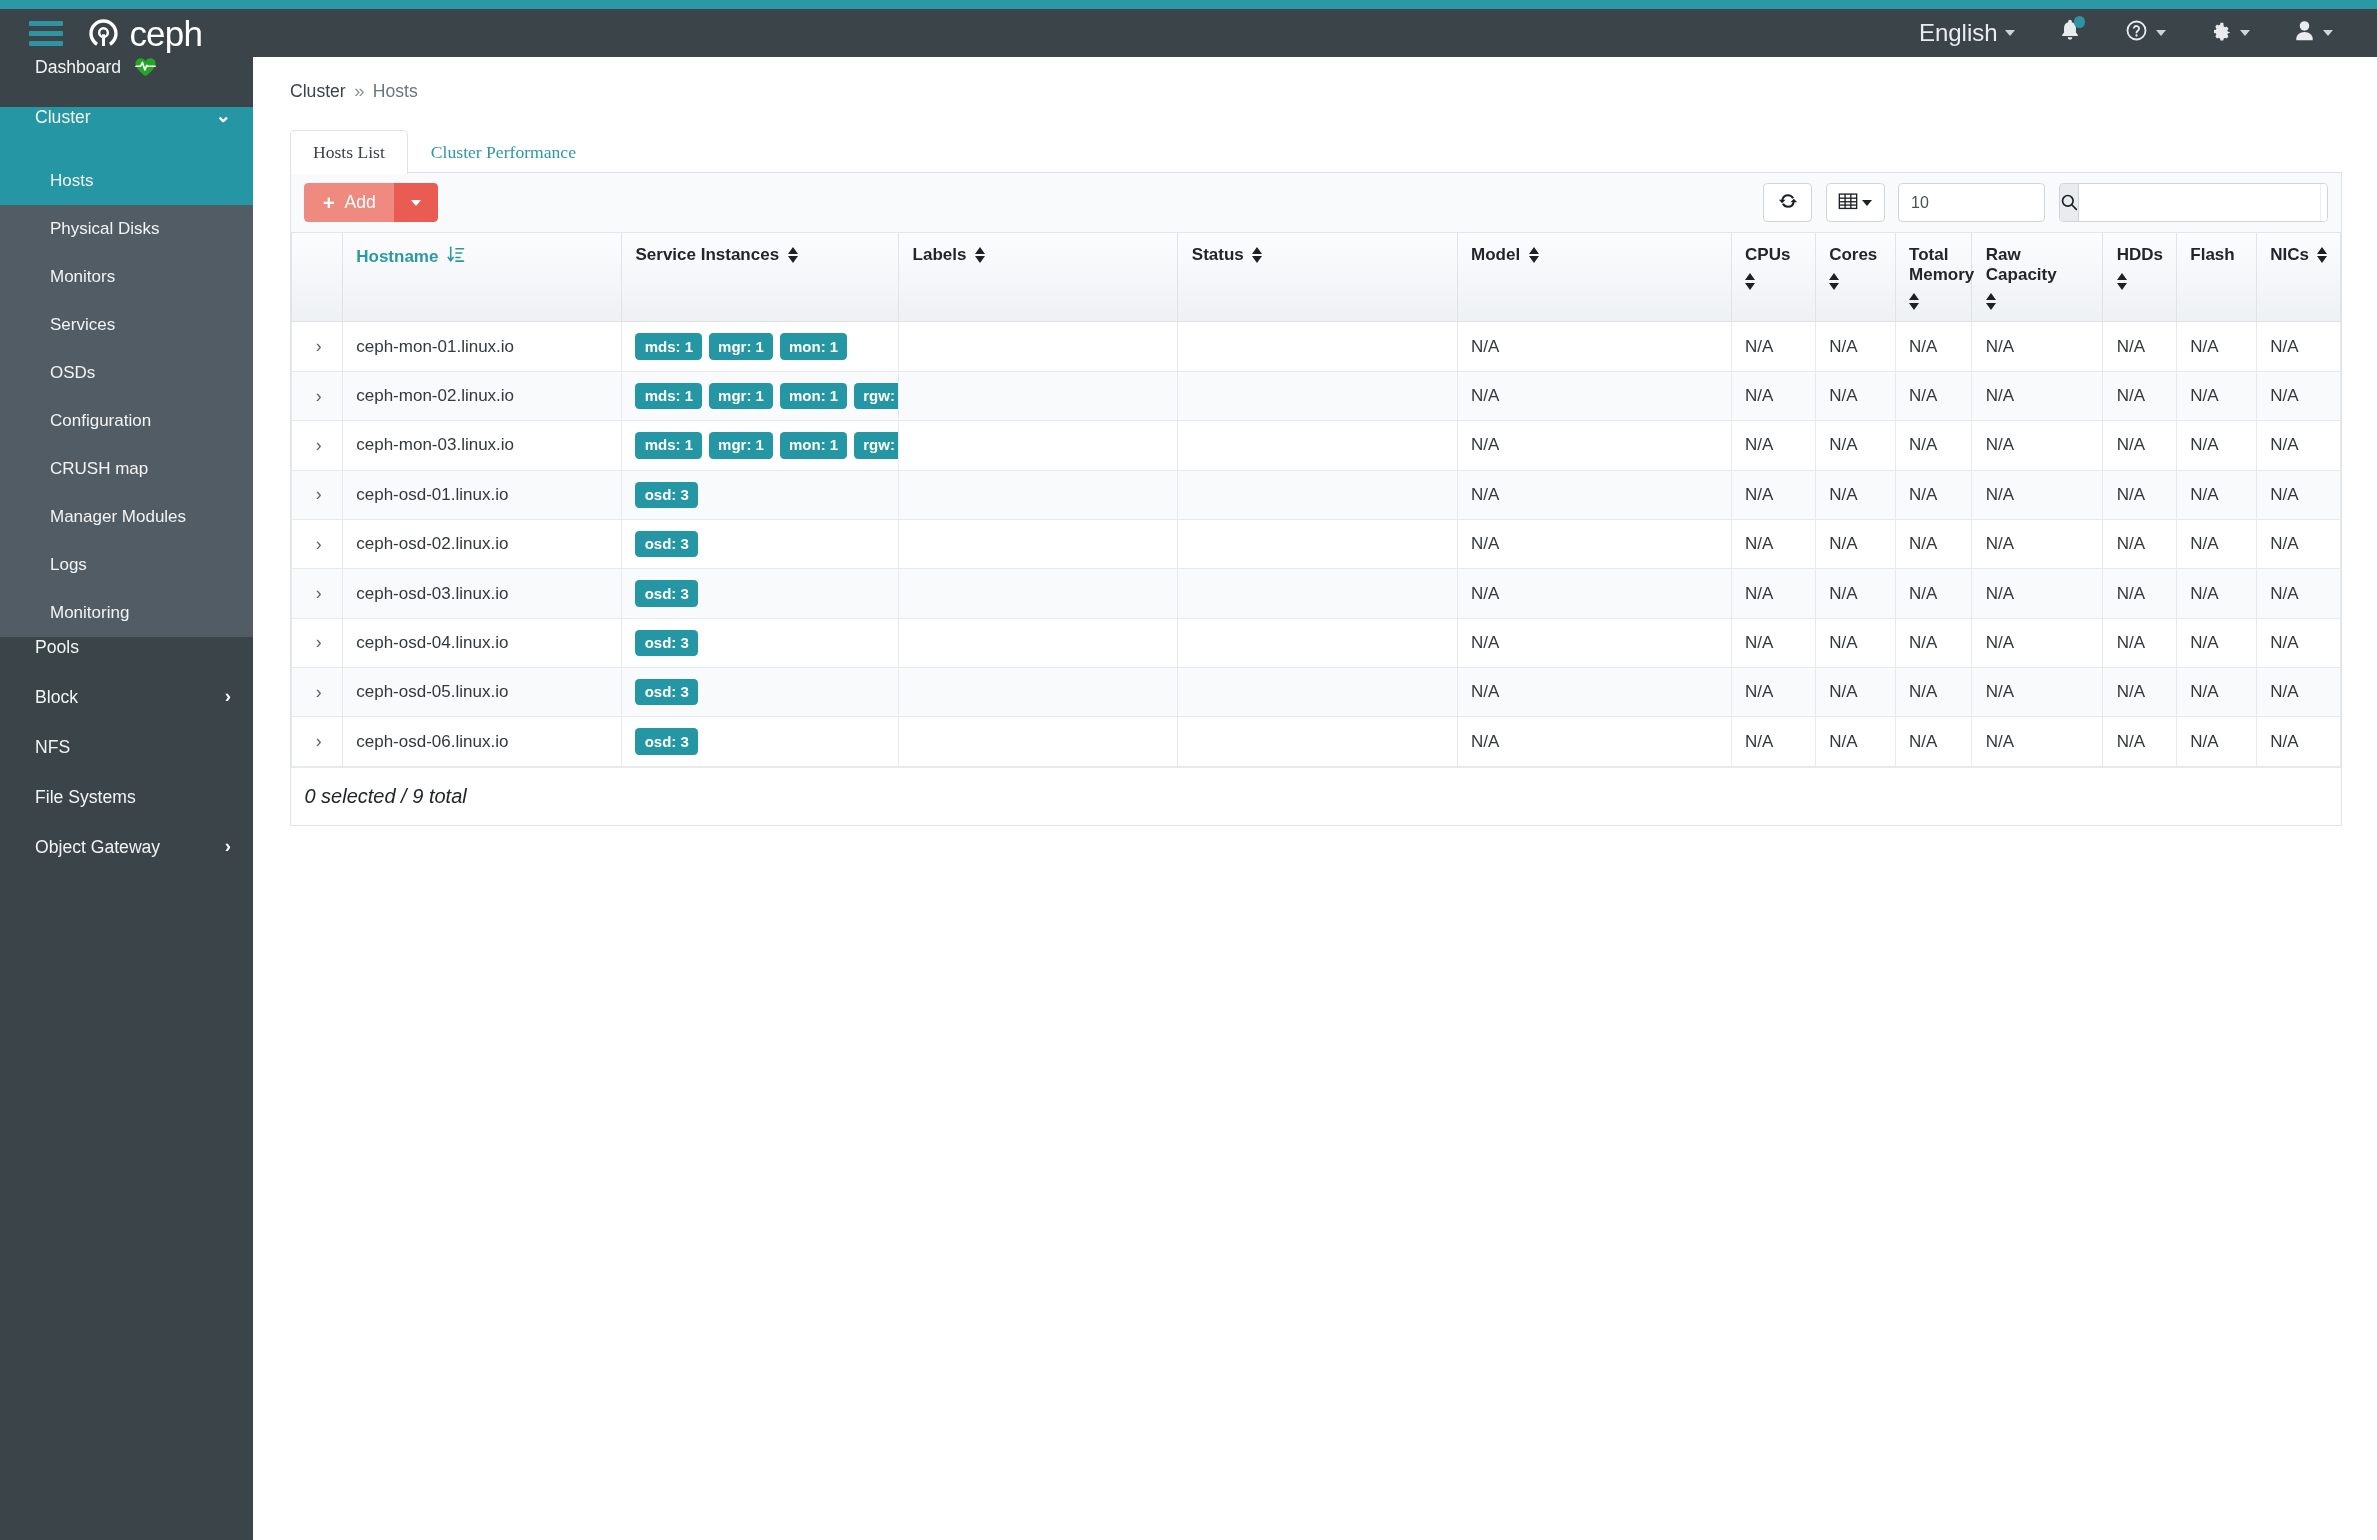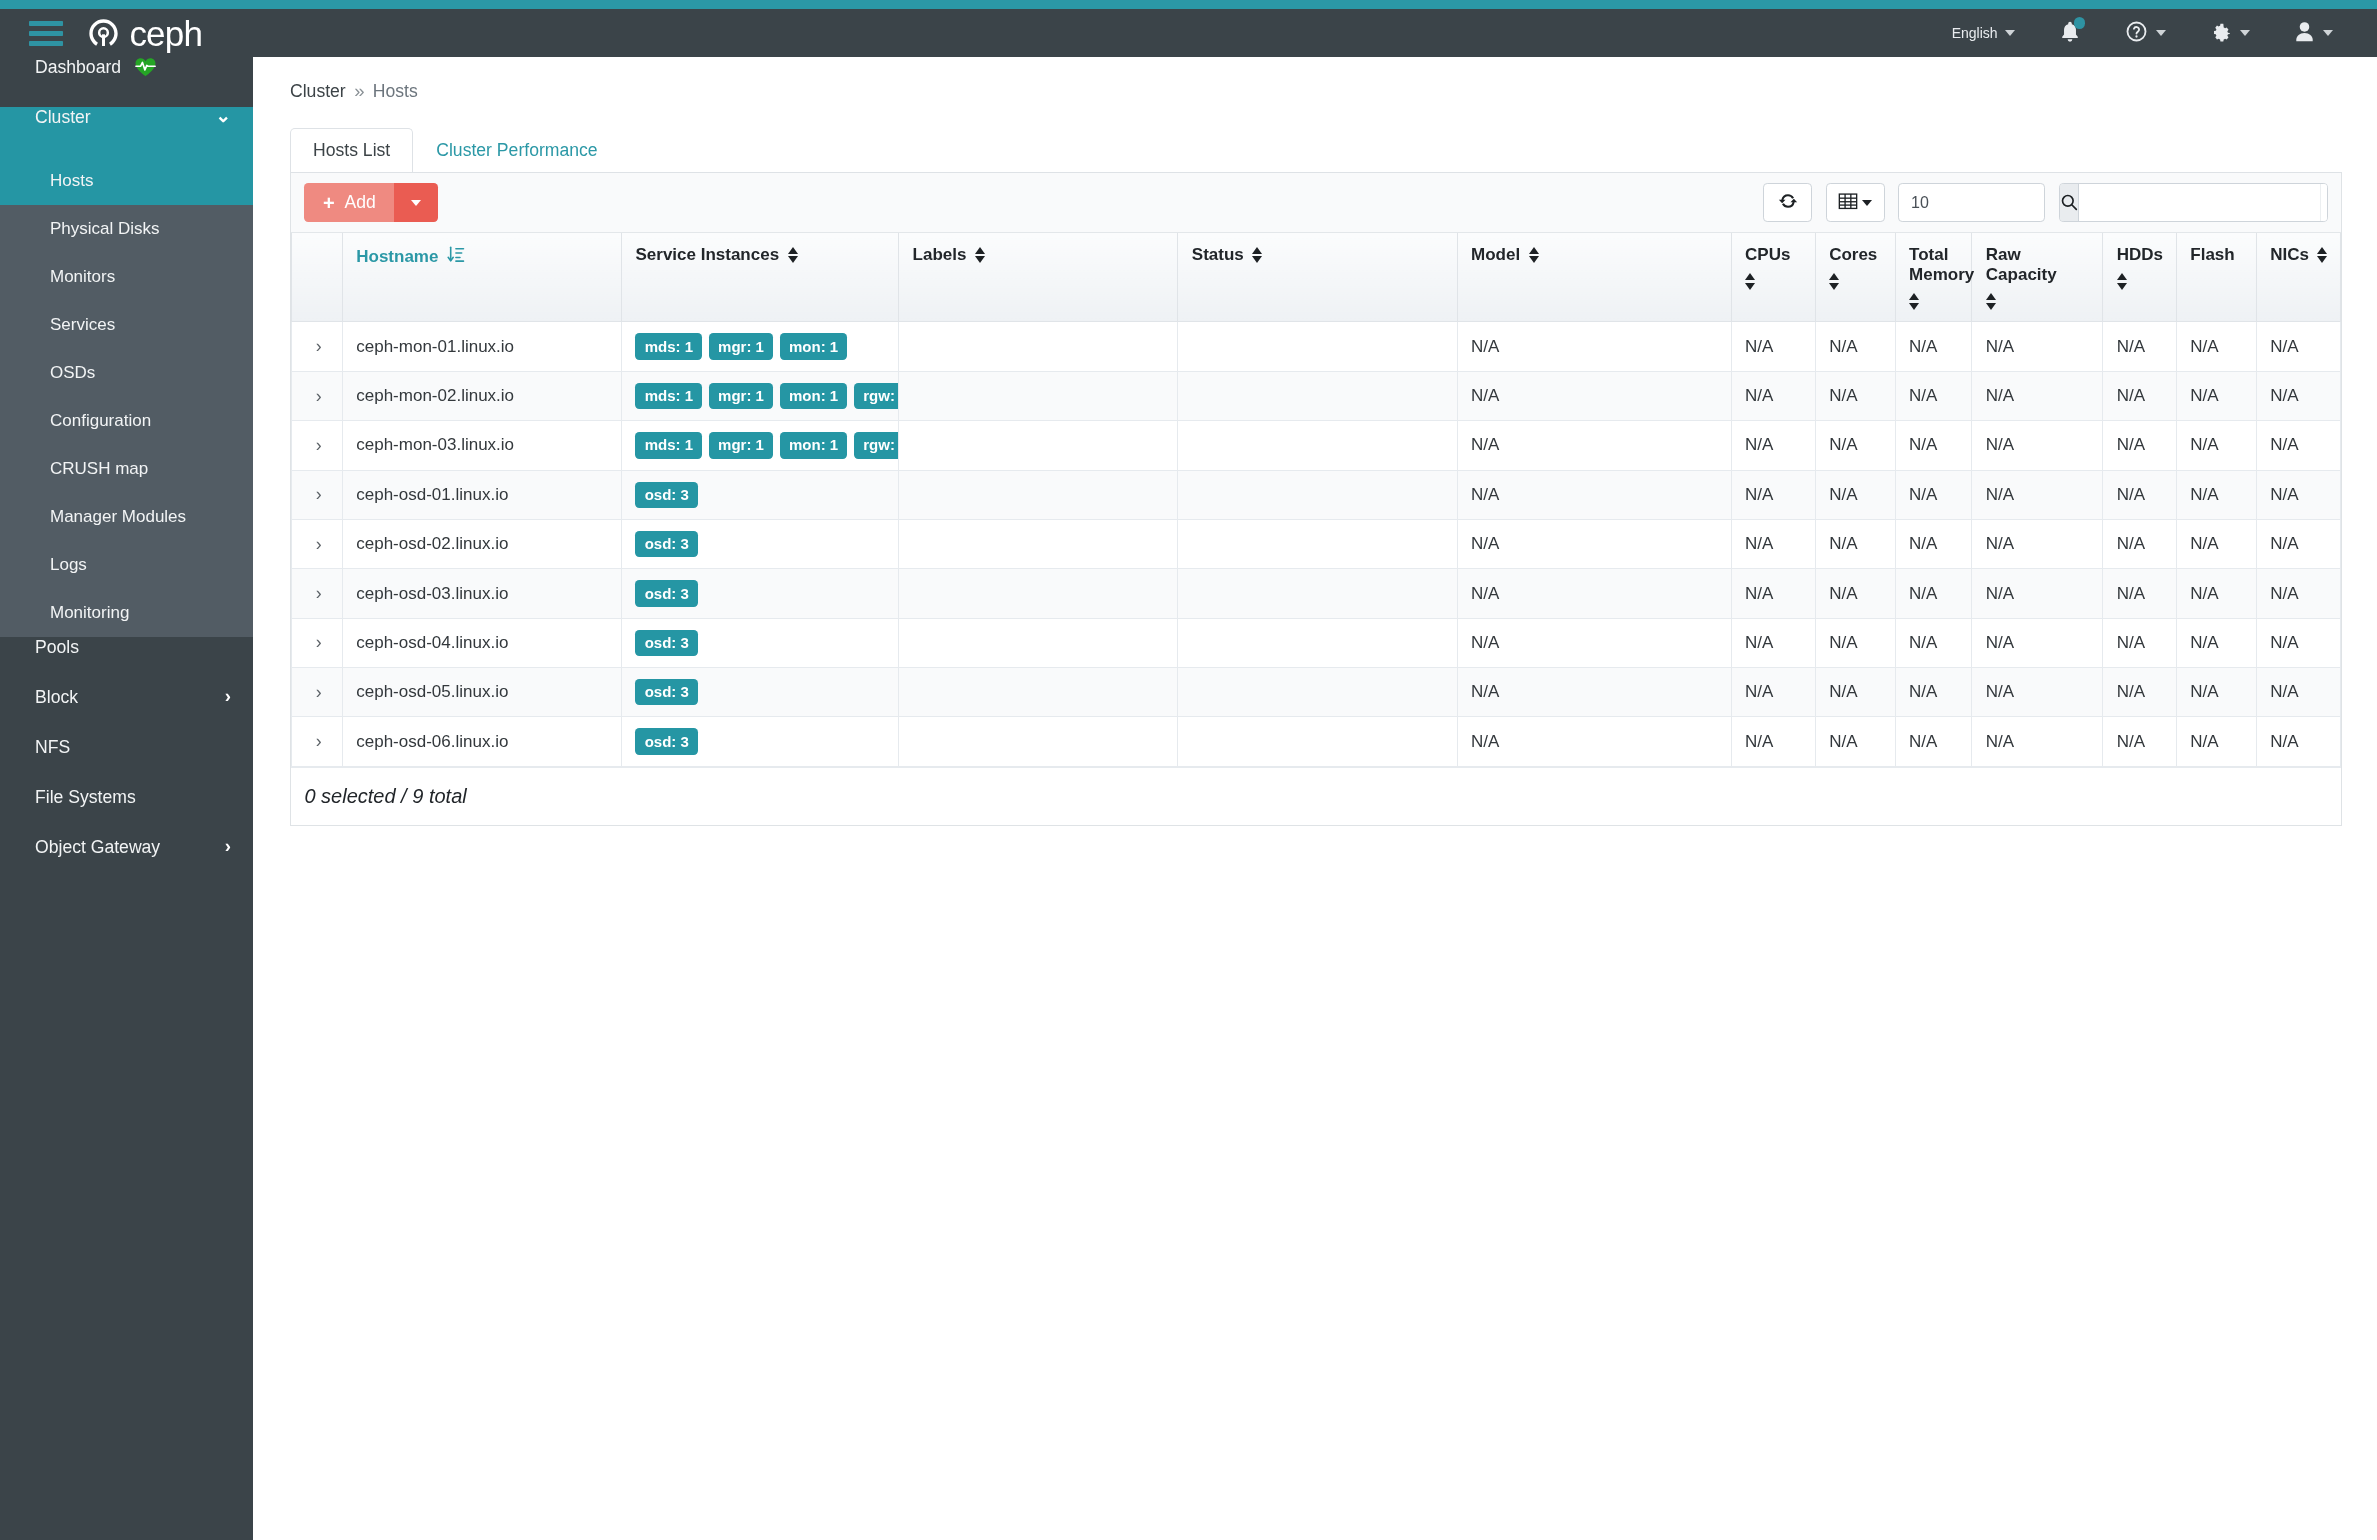--- a/index.html
+++ b/index.html
@@ -38,21 +38,21 @@
     color: #ffffff; font-size: 35px; letter-spacing: -0.8px;
     font-family: "Liberation Sans", sans-serif; font-weight: 400;
     line-height: 1;
   }
   .nav-right {
     margin-left: auto; display: flex; align-items: center;
     gap: 0; padding-right: 22px; height: 48px;
   }
   .nav-item {
     display: flex; align-items: center; gap: 7.6px;
-    color: #e9ecef; font-size: 14px; padding: 0 22px; height: 48px;
+    color: #e9ecef; font-size: 24px; padding: 0 22px; height: 48px;
     cursor: pointer; position: relative;
   }
   .caret-down {
     width: 0; height: 0; border-left: 5.9px solid transparent;
     border-right: 5.9px solid transparent; border-top: 6.7px solid #cfd4d7;
   }
   .bell-wrap { position: relative; display: inline-block; }
   .badge-dot {
     position: absolute; top: -2.5px; right: -4.2px; width: 11.8px; height: 11.8px;
     border-radius: 50%; background: #2e93a3;
@@ -94,22 +94,22 @@
     width: 2125px; height: 1483px; background: #ffffff;
   }
   .breadcrumb {
     padding: 23px 0 0 37px; font-size: 17.6px; color: #3c4347;
     display: flex; align-items: center; gap: 8.4px;
   }
   .breadcrumb .sep { color: #8a9196; font-size: 18.5px; }
   .breadcrumb .crumb-last { color: #6c757d; }
 
   .tabs {
-    margin: 26px 0 0 37px; display: flex; align-items: flex-start;
-    border-bottom: 1.7px solid #dee2e6; width: 2052px; height: 45px;
+    margin: 26px 0 0 37px; display: flex; align-items: flex-end;
+    border-bottom: 1.7px solid #dee2e6; width: 2052px; height: 45px; font-family: Liberation Serif, serif;
   }
   .tab {
     font-size: 17.6px; padding: 10px 22px; cursor: pointer;
     border: 1.7px solid transparent; border-bottom: none;
     border-radius: 5px 5px 0 0; margin-bottom: -1.7px; line-height: 1.3;
   }
   .tab-active {
     color: #3c4347; background: #ffffff;
     border-color: #dee2e6 #dee2e6 #ffffff;
   }

